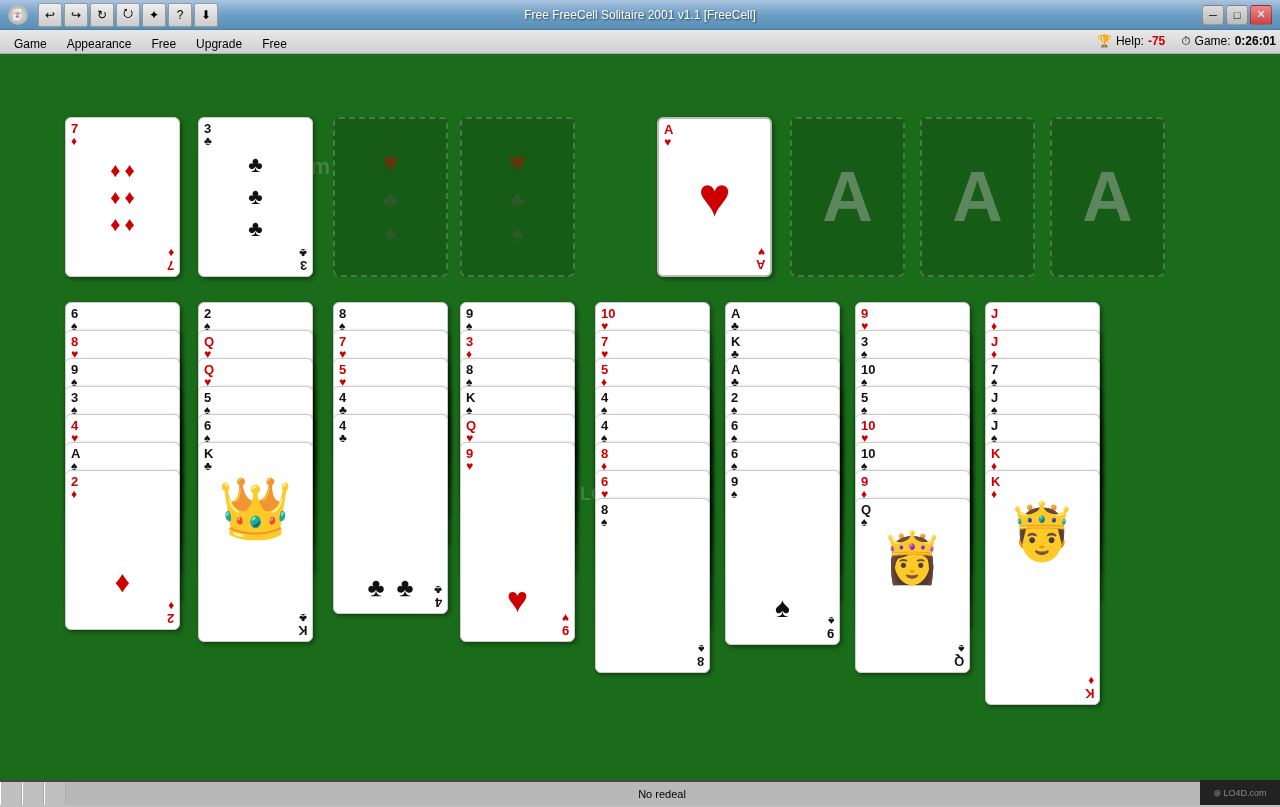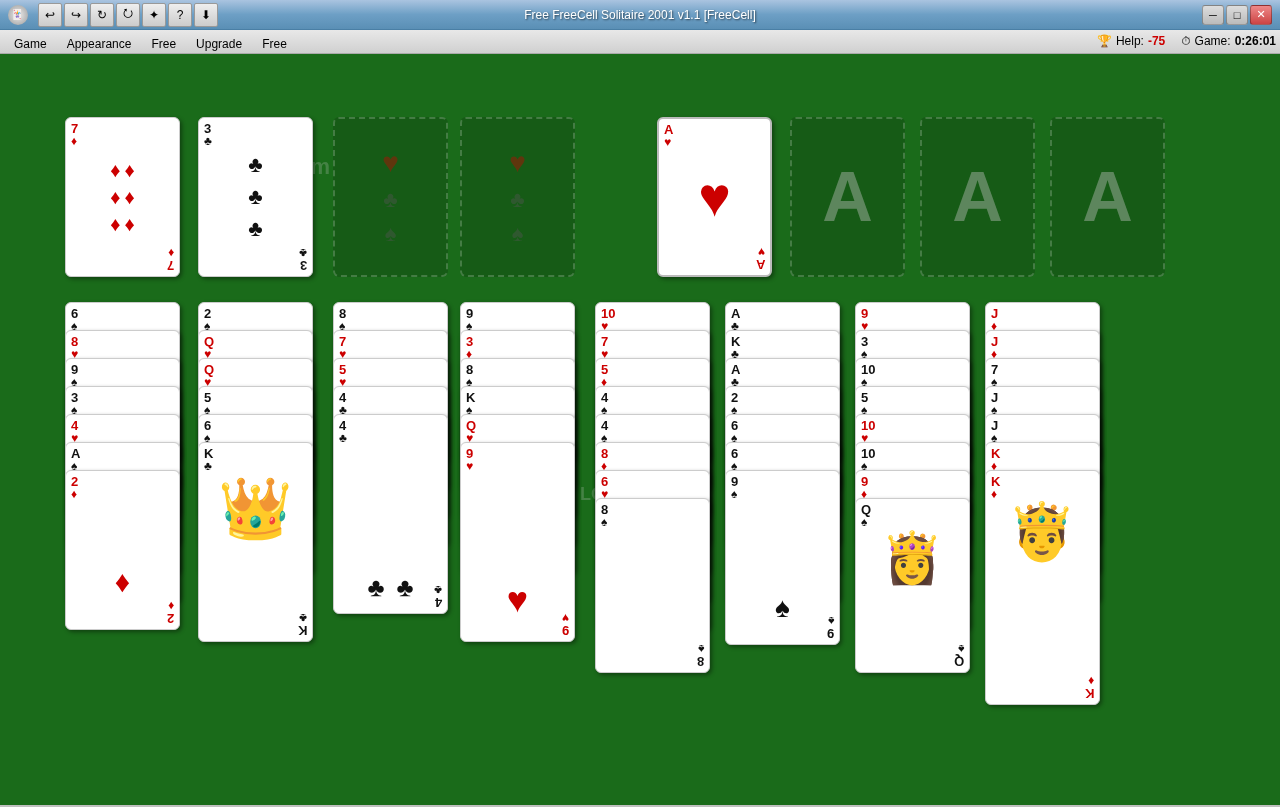--- a/index.html
+++ b/index.html
@@ -541,14 +541,24 @@
     </div>
     <div class="card red" style="position:absolute;top:168px;height:235px;">
       <div class="rank-top">K</div>
         <div class="suit-top">♦</div>
       <div style="position:absolute;top:28px;left:50%;transform:translateX(-50%);font-size:56px;">🤴</div>
       <div class="rank-bot">K</div>
         <div class="suit-bot">♦</div>
     </div>
   </div>
 
+  <div id="bottombar">
+    <div class="bottom-panel"></div>
+    <div class="bottom-panel"></div>
+    <div class="bottom-panel"></div>
+    <div class="bottom-center">No redeal</div>
+    <div class="bottom-panel"></div>
+    <div class="lo4d-badge">
+      <span style="color:#888;font-size:9px;">⊕ LO4D.com</span>
+    </div>
+  </div>
 
 </div>
 
 </body></html>

